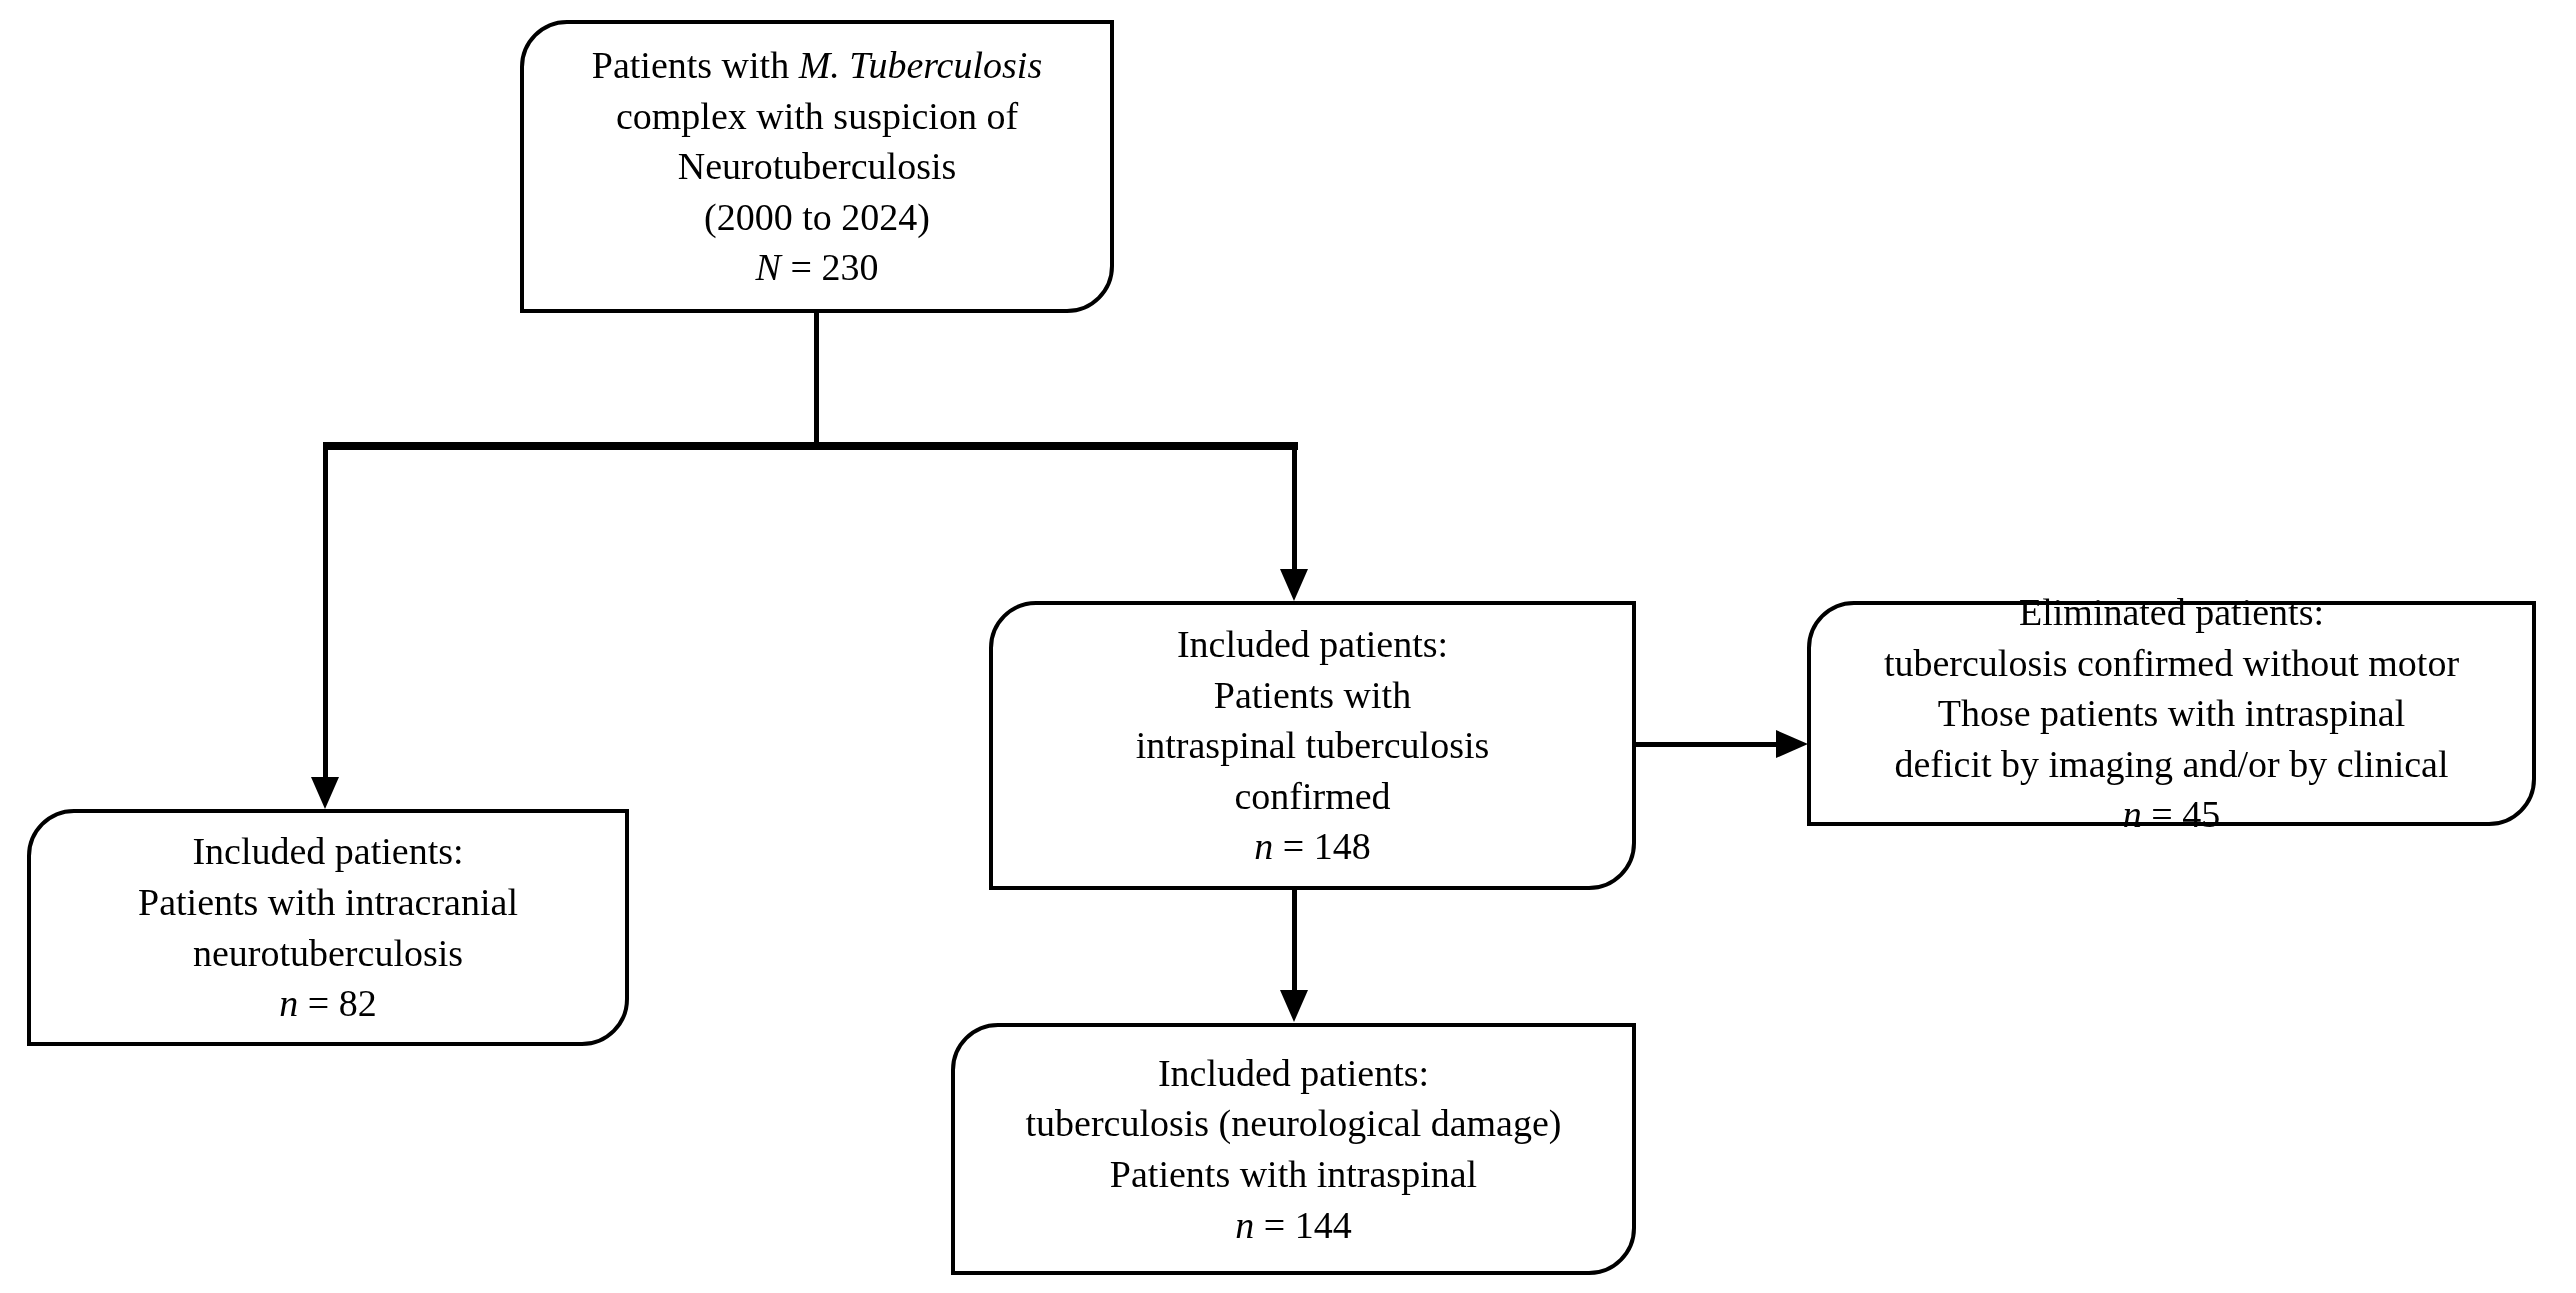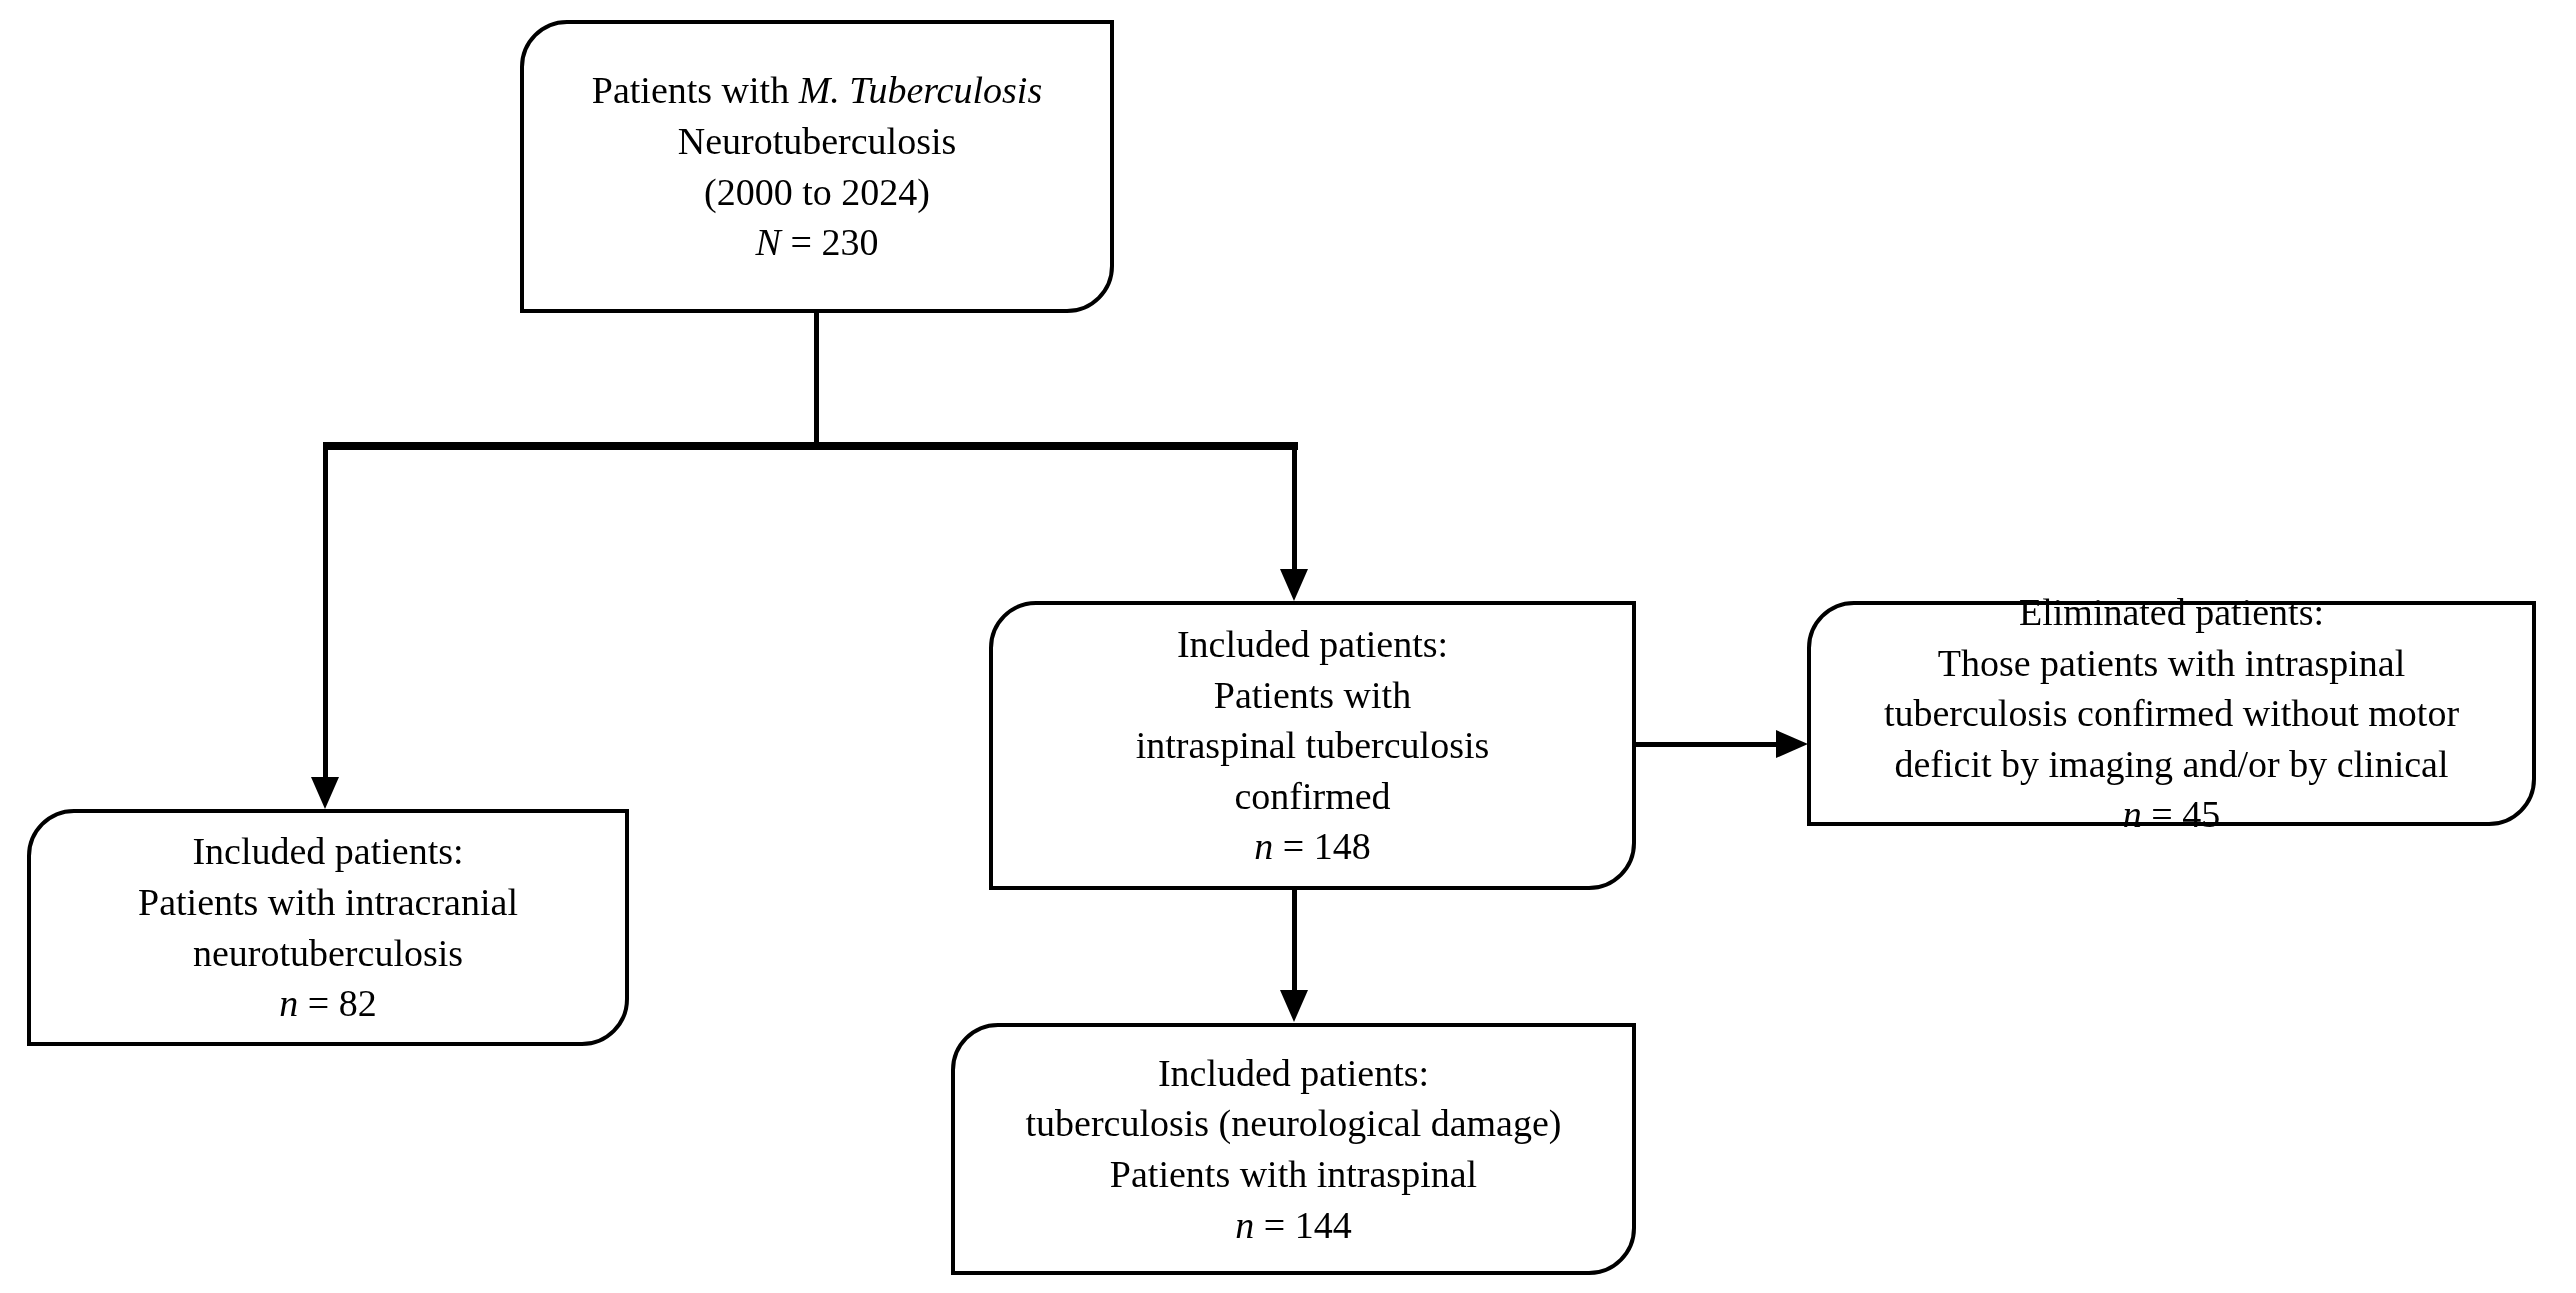--- a/index.html
+++ b/index.html
@@ -81,20 +81,21 @@
   <div id="left-arrow" class="arrow-down"></div>
   <div id="middle-drop" class="conn"></div>
   <div id="middle-arrow" class="arrow-down"></div>
   <div id="elim-line" class="conn"></div>
   <div id="elim-arrow" class="arrow-right"></div>
   <div id="bottom-drop" class="conn"></div>
   <div id="bottom-arrow" class="arrow-down"></div>
 
   <div id="node-top" class="node">
     <div class="tline"><span>Patients with </span><span class="it">M. Tuberculosis</span></div>
+    <div class="tline">complex with suspicion of</div>
     <div class="tline">Neurotuberculosis</div>
     <div class="tline">(2000 to 2024)</div>
     <div class="tline"><span class="it">N</span><span> = 230</span></div>
   </div>
 
   <div id="node-left" class="node">
     <div class="tline">Included patients:</div>
     <div class="tline">Patients with intracranial</div>
     <div class="tline">neurotuberculosis</div>
     <div class="tline"><span class="it">n</span><span> = 82</span></div>
@@ -103,22 +104,22 @@
   <div id="node-middle" class="node">
     <div class="tline">Included patients:</div>
     <div class="tline">Patients with</div>
     <div class="tline">intraspinal tuberculosis</div>
     <div class="tline">confirmed</div>
     <div class="tline"><span class="it">n</span><span> = 148</span></div>
   </div>
 
   <div id="node-right" class="node">
     <div class="tline">Eliminated patients:</div>
+    <div class="tline">tuberculosis confirmed without motor</div>
     <div class="tline">Those patients with intraspinal</div>
-    <div class="tline">tuberculosis confirmed without motor</div>
     <div class="tline">deficit by imaging and/or by clinical</div>
     <div class="tline"><span class="it">n</span><span> = 45</span></div>
   </div>
 
   <div id="node-bottom" class="node">
     <div class="tline">Included patients:</div>
     <div class="tline">tuberculosis (neurological damage)</div>
     <div class="tline">Patients with intraspinal</div>
     <div class="tline"><span class="it">n</span><span> = 144</span></div>
   </div>

